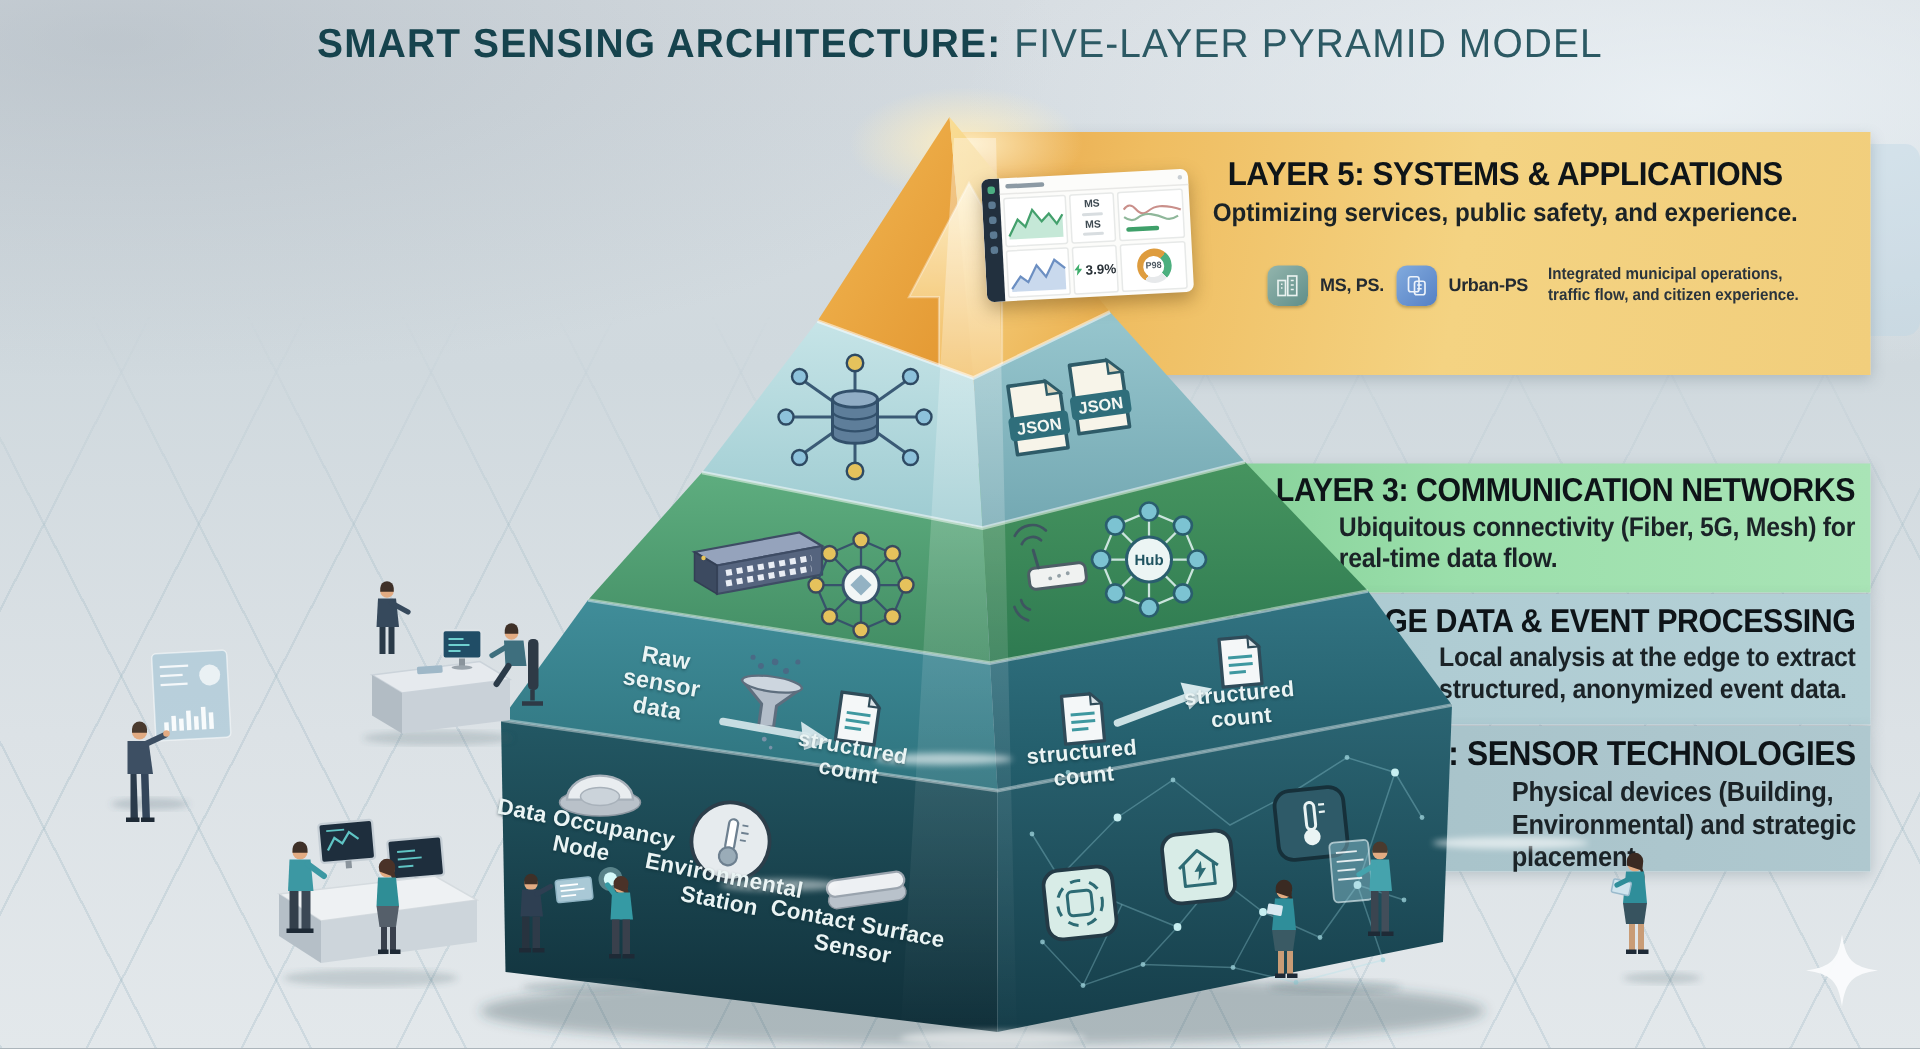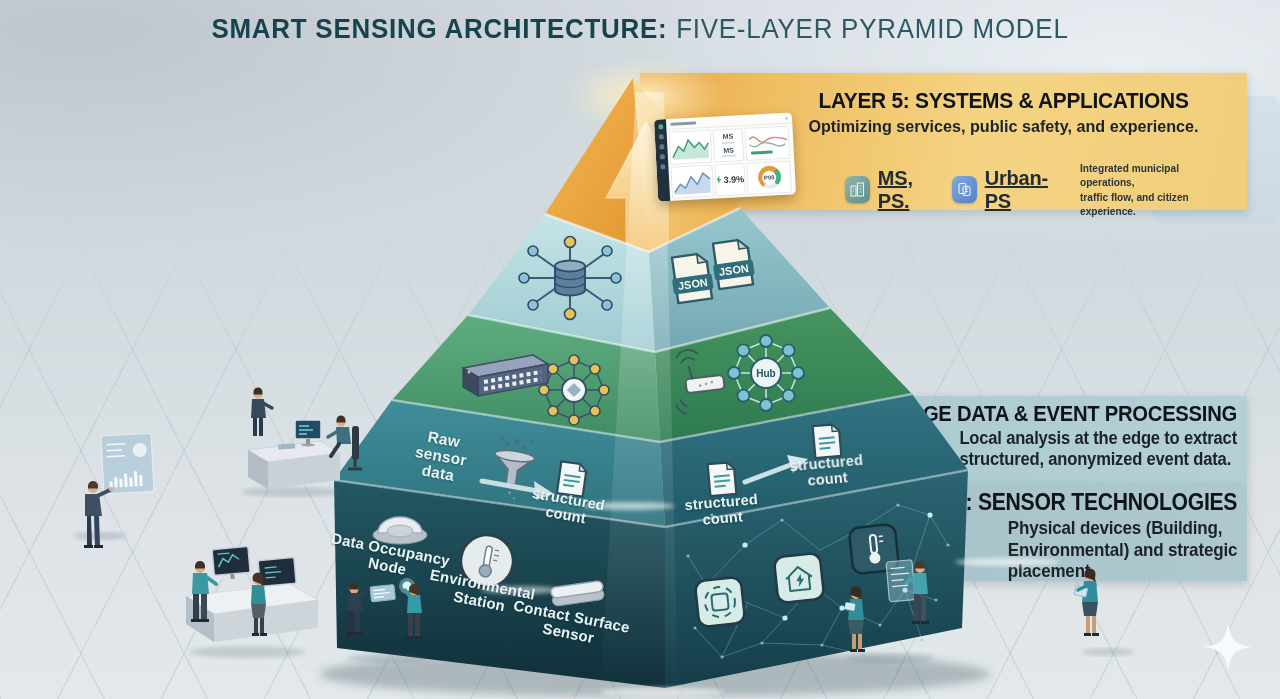--- a/index.html
+++ b/index.html
@@ -15,41 +15,41 @@
       repeating-linear-gradient(117deg, rgba(126,162,178,.20) 0 1.5px, transparent 1.5px 92px);
     -webkit-mask-image:linear-gradient(to bottom, transparent 0 30%, rgba(0,0,0,.8) 52%, #000 72%);
     mask-image:linear-gradient(to bottom, transparent 0 30%, rgba(0,0,0,.8) 52%, #000 72%);}
   .bg-patch{position:absolute;left:1152px;top:96px;width:128px;height:128px;border-radius:10px;
     background:rgba(186,213,228,.38);z-index:0;}
   .title{position:absolute;top:14px;left:0;right:0;text-align:center;z-index:7;
     font-size:27px;letter-spacing:.8px;transform:scaleX(.96);}
   .title .tb{font-weight:800;color:#16434D;}
   .title .tl{font-weight:400;color:#2C5963;margin-left:9px;}
   .band{position:absolute;z-index:1;box-shadow:0 3px 9px rgba(80,100,112,.28);}
-  .band.b5{left:640px;top:73px;width:607px;height:137px;
+  .band.b5{left:640px;top:88px;width:607px;height:162px;
     background:linear-gradient(100deg,#E8A64A 0%,#EFBD61 20%,#F4D382 55%,#F1CE7C 100%);}
   .band.b4{left:648px;top:221px;width:599px;height:85px;
     background:linear-gradient(90deg,#A3D4CF 0%,#CDEEE7 45%,#C6EAE2 100%);}
   .band.b3{left:638px;top:309px;width:609px;height:86px;
     background:linear-gradient(90deg,#6FC186 0%,#9BDFAB 55%,#A9E4B6 100%);}
   .band.b2{left:600px;top:396px;width:647px;height:87px;
     background:linear-gradient(90deg,#9CC0C8 0%,#AFCCD3 55%,#B4D0D6 100%);}
   .band.b1{left:640px;top:484px;width:607px;height:97px;
     background:linear-gradient(90deg,#9CBAC3 0%,#A9C4CB 55%,#AFC8CF 100%);}
   .btext{position:absolute;right:10px;top:6px;text-align:right;transform:scaleX(.92);transform-origin:100% 0;}
   .bh{font-weight:800;color:#0E1418;letter-spacing:-.3px;line-height:1.08;}
   .bs{font-weight:600;color:#1B2327;letter-spacing:-.2px;line-height:1.18;white-space:pre-line;
       display:inline-block;text-align:left;margin-top:2px;}
   .b5c{position:absolute;left:128px;right:8px;text-align:center;transform:scaleX(.95);}
   .b5-badges{position:absolute;left:205px;top:88px;display:flex;align-items:center;gap:8px;z-index:2;}
   .bic{width:27px;height:27px;border-radius:7px;display:inline-flex;align-items:center;justify-content:center;
        box-shadow:0 1px 2px rgba(90,70,20,.35);}
   .bic.teal{background:linear-gradient(135deg,#93B5AD 0%,#5F8E89 100%);}
   .bic.blue{background:linear-gradient(135deg,#82ABDE 0%,#5580C4 100%);}
-  .blab{font-size:20px;font-weight:800;color:#242B31;letter-spacing:-.2px;text-decoration:underline;}
+  .blab{font-size:12px;font-weight:800;color:#242B31;letter-spacing:-.2px;}
   .bnote{font-size:11px;font-weight:700;color:#2A343C;line-height:1.3;white-space:pre-line;
          margin-left:5px;transform:scaleX(.92);transform-origin:0 50%;}
   .pyr{position:absolute;inset:0;z-index:3;}
   .plabel{position:absolute;z-index:5;color:#EAF4F4;font-weight:700;text-align:center;
     white-space:pre-line;line-height:1.1;letter-spacing:.2px;
     text-shadow:0 1px 2px rgba(8,38,44,.45);
     transform:translate(-50%,-50%) rotate(var(--r,0deg));}
   .dash{position:absolute;left:656px;top:116px;width:138px;height:82px;z-index:6;
     background:#FCFCFA;border-radius:5px;transform:rotate(-3deg);
     box-shadow:0 5px 12px rgba(90,60,15,.4);display:flex;overflow:hidden;}
@@ -113,20 +113,27 @@
             </g>
           </svg>
       </span>
       <span class="blab">Urban-PS</span>
       <span class="bnote">Integrated municipal operations,
 traffic flow, and citizen experience.</span>
     </div>
   </div>
 
 
+  <div class="band b3">
+    <div class="btext">
+      <div class="bh" style="font-size:22px;">LAYER 3: COMMUNICATION NETWORKS</div>
+      <div class="bs" style="font-size:18px;">Ubiquitous connectivity (Fiber, 5G, Mesh) for
+real-time data flow.</div>
+    </div>
+  </div>
 
   <div class="band b2">
     <div class="btext">
       <div class="bh" style="font-size:22px;">LAYER 2: EDGE DATA &amp; EVENT PROCESSING</div>
       <div class="bs" style="font-size:18px;">Local analysis at the edge to extract
 structured, anonymized event data.</div>
     </div>
   </div>
 
   <div class="band b1">

